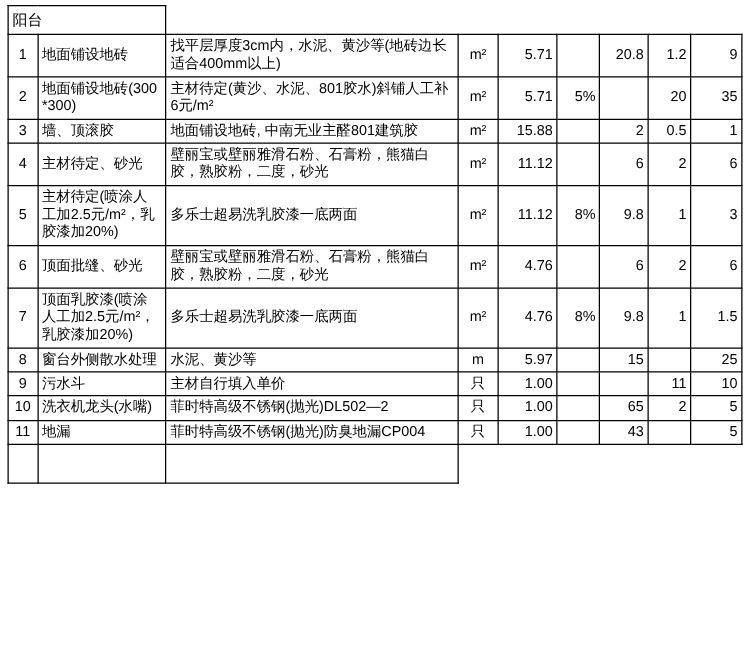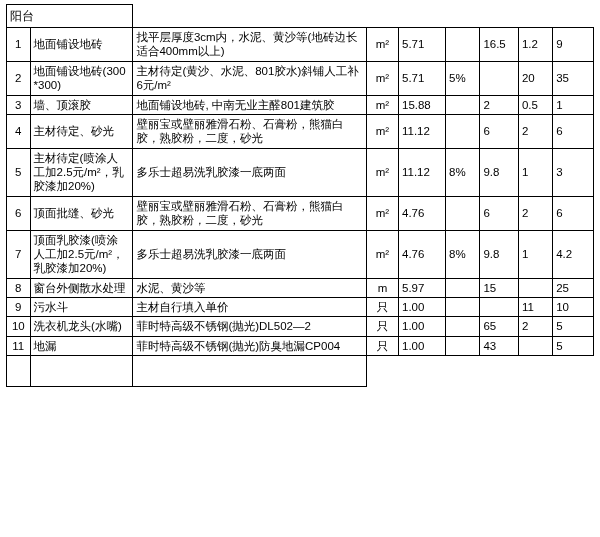--- a/index.html
+++ b/index.html
@@ -53,21 +53,21 @@
     text-align: left;
   }
   .title-row td.blank {
     border-left: none;
     border-right: none;
     border-bottom: none;
     border-top: none;
   }
   .c-center { text-align: center; }
   .c-left   { text-align: left; }
-  .num      { text-align: left; }
+  .num      { text-align: right; }
   .tail-row td {
     height: 26px;
   }
   .tail-row td.empty-right {
     border: none;
   }
 </style>
 </head>
 <body>
 
@@ -90,21 +90,21 @@
         <td class="blank" colspan="7"></td>
       </tr>
 
     <tr>
           <td class="c-center">1</td>
           <td class="c-left">地面铺设地砖</td>
           <td class="c-left">找平层厚度3cm内，水泥、黄沙等(地砖边长适合400mm以上)</td>
           <td class="c-center">m²</td>
           <td class="num">5.71</td>
           <td class="num"></td>
-          <td class="num">16.5</td>
+          <td class="num">20.8</td>
           <td class="num">1.2</td>
           <td class="num">9</td>
         </tr>
         <tr>
           <td class="c-center">2</td>
           <td class="c-left">地面铺设地砖(300*300)</td>
           <td class="c-left">主材待定(黄沙、水泥、801胶水)斜铺人工补6元/m²</td>
           <td class="c-center">m²</td>
           <td class="num">5.71</td>
           <td class="num">5%</td>
@@ -158,21 +158,21 @@
         </tr>
         <tr>
           <td class="c-center">7</td>
           <td class="c-left">顶面乳胶漆(喷涂人工加2.5元/m²，乳胶漆加20%)</td>
           <td class="c-left">多乐士超易洗乳胶漆一底两面</td>
           <td class="c-center">m²</td>
           <td class="num">4.76</td>
           <td class="num">8%</td>
           <td class="num">9.8</td>
           <td class="num">1</td>
-          <td class="num">4.2</td>
+          <td class="num">1.5</td>
         </tr>
         <tr>
           <td class="c-center">8</td>
           <td class="c-left">窗台外侧散水处理</td>
           <td class="c-left">水泥、黄沙等</td>
           <td class="c-center">m</td>
           <td class="num">5.97</td>
           <td class="num"></td>
           <td class="num">15</td>
           <td class="num"></td>

